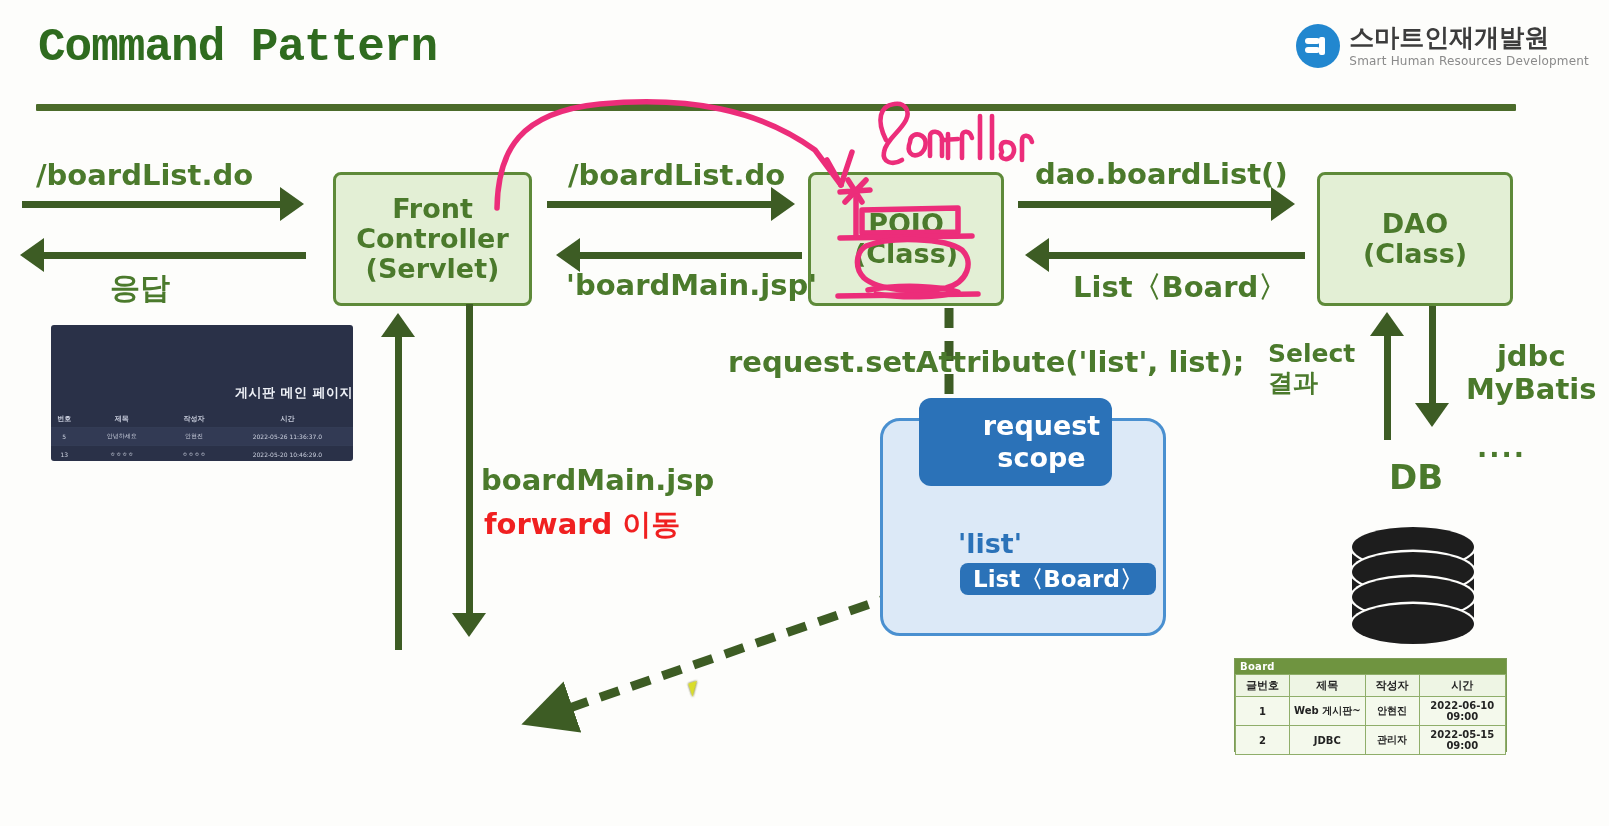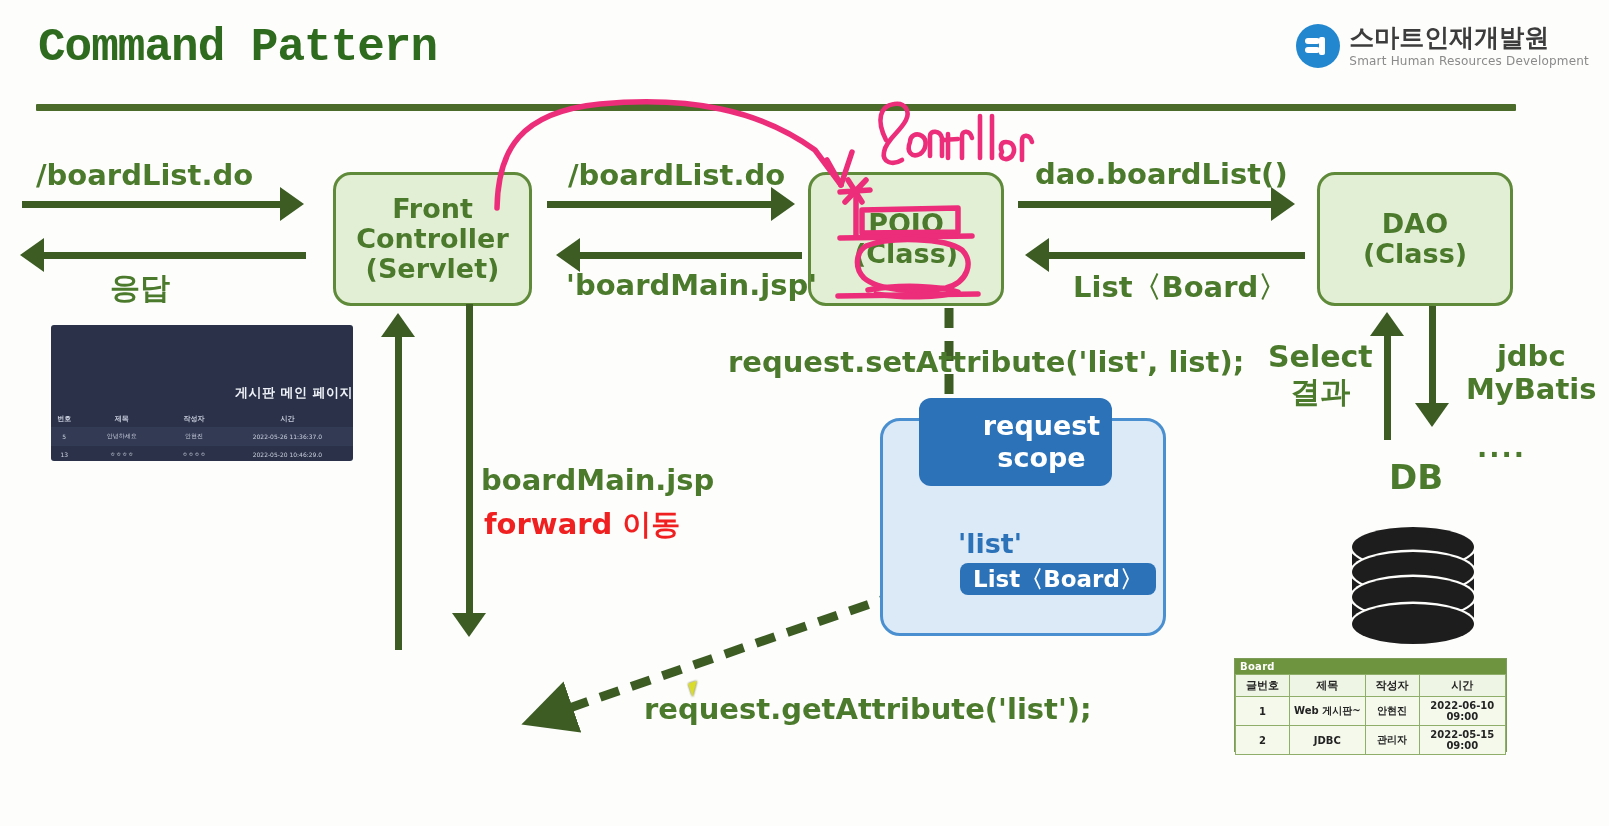--- a/index.html
+++ b/index.html
@@ -24,21 +24,21 @@
   #logo .mark::before{content:"";position:absolute;left:9px;top:14px;width:15px;height:6px;
               background:#fff;border-radius:3px;box-shadow:0 9px 0 0 #fff;}
   #logo .mark::after{content:"";position:absolute;left:23px;top:13px;width:6px;height:18px;
               background:#fff;border-radius:2px;}
   #logo .txt{display:flex;flex-direction:column;line-height:1;}
   #logo .ko{font-size:25px;font-weight:bold;color:#3c3c3c;letter-spacing:0px;}
   #logo .en{font-size:12px;color:#8a8a8a;margin-top:5px;letter-spacing:0.2px;}
 
   
   .node{position:absolute;border:3px solid #5e8a39;background:#e3efd5;
-        border-radius:18px;display:flex;align-items:center;justify-content:center;
+        border-radius:8px;display:flex;align-items:center;justify-content:center;
         text-align:center;color:#4b7a2c;font-weight:bold;line-height:1.12;}
   .node .lines{font-size:27px;letter-spacing:0px;white-space:pre-line;}
 
   #node-front{left:333px;top:172px;width:193px;height:128px;}
   #node-pojo {left:808px;top:172px;width:190px;height:128px;}
   #node-dao  {left:1317px;top:172px;width:190px;height:128px;}
   #node-view {left:333px;top:660px;width:193px;height:120px;}
 
   
   .glabel{position:absolute;color:#4b7a2c;font-weight:bold;white-space:nowrap;}
@@ -46,21 +46,21 @@
   #lbl-boardlist-1{left:36px;top:158px;font-size:29px;}
   #lbl-respond{left:110px;top:268px;font-size:30px;}
   #lbl-boardlist-2{left:568px;top:158px;font-size:29px;}
   #lbl-boardmain-q{left:566px;top:268px;font-size:29px;}
   #lbl-dao-call{left:1035px;top:157px;font-size:29px;}
   #lbl-listboard{left:1073px;top:268px;font-size:29px;}
   #lbl-setattr{left:728px;top:345px;font-size:29px;}
   #lbl-getattr{left:644px;top:692px;font-size:29px;}
   #lbl-boardmain-fwd{left:481px;top:463px;font-size:29px;}
   #lbl-forward{left:484px;top:505px;font-size:29px;color:#f02020;}
-  #lbl-select{left:1268px;top:340px;font-size:30px;line-height:1.15;text-align:center;}
+  #lbl-select{left:1268px;top:340px;font-size:25px;line-height:1.15;text-align:left;}
   #lbl-jdbc{left:1466px;top:340px;font-size:29px;line-height:1.15;text-align:center;}
   #lbl-dots{left:1477px;top:432px;font-size:27px;letter-spacing:2px;}
   #lbl-db{left:1389px;top:433px;font-size:34px;margin-top:24px;}
 
   
   .arrow{position:absolute;background:#3d5c24;}
   .arrow.h{height:7px;}
   .arrow.v{width:7px;}
   .ahead{position:absolute;width:0;height:0;}
   .ahead.right{border-left:24px solid #3d5c24;border-top:17px solid transparent;border-bottom:17px solid transparent;}
@@ -196,21 +196,20 @@
   <div id="scope-list-key">'list'</div>
   <div id="scope-list-badge">List〈Board〉</div>
 
   <div class="glabel" id="lbl-boardlist-1">/boardList.do</div>
   <div class="glabel" id="lbl-respond">응답</div>
   <div class="glabel" id="lbl-boardlist-2">/boardList.do</div>
   <div class="glabel" id="lbl-boardmain-q">'boardMain.jsp'</div>
   <div class="glabel" id="lbl-dao-call">dao.boardList()</div>
   <div class="glabel" id="lbl-listboard">List〈Board〉</div>
   <div class="glabel" id="lbl-setattr">request.setAttribute('list', list);</div>
-  <div class="glabel" id="lbl-getattr">request.getAttribute('list');</div>
   <div class="glabel" id="lbl-boardmain-fwd">boardMain.jsp</div>
   <div class="glabel" id="lbl-forward">forward 이동</div>
   <div class="glabel" id="lbl-select" style="white-space:pre-line;">Select
 결과</div>
   <div class="glabel" id="lbl-jdbc" style="white-space:pre-line;">jdbc
 MyBatis</div>
   <div class="glabel" id="lbl-dots">....</div>
   <div class="glabel" id="lbl-db">DB</div>
 
   <div id="navy-table">

